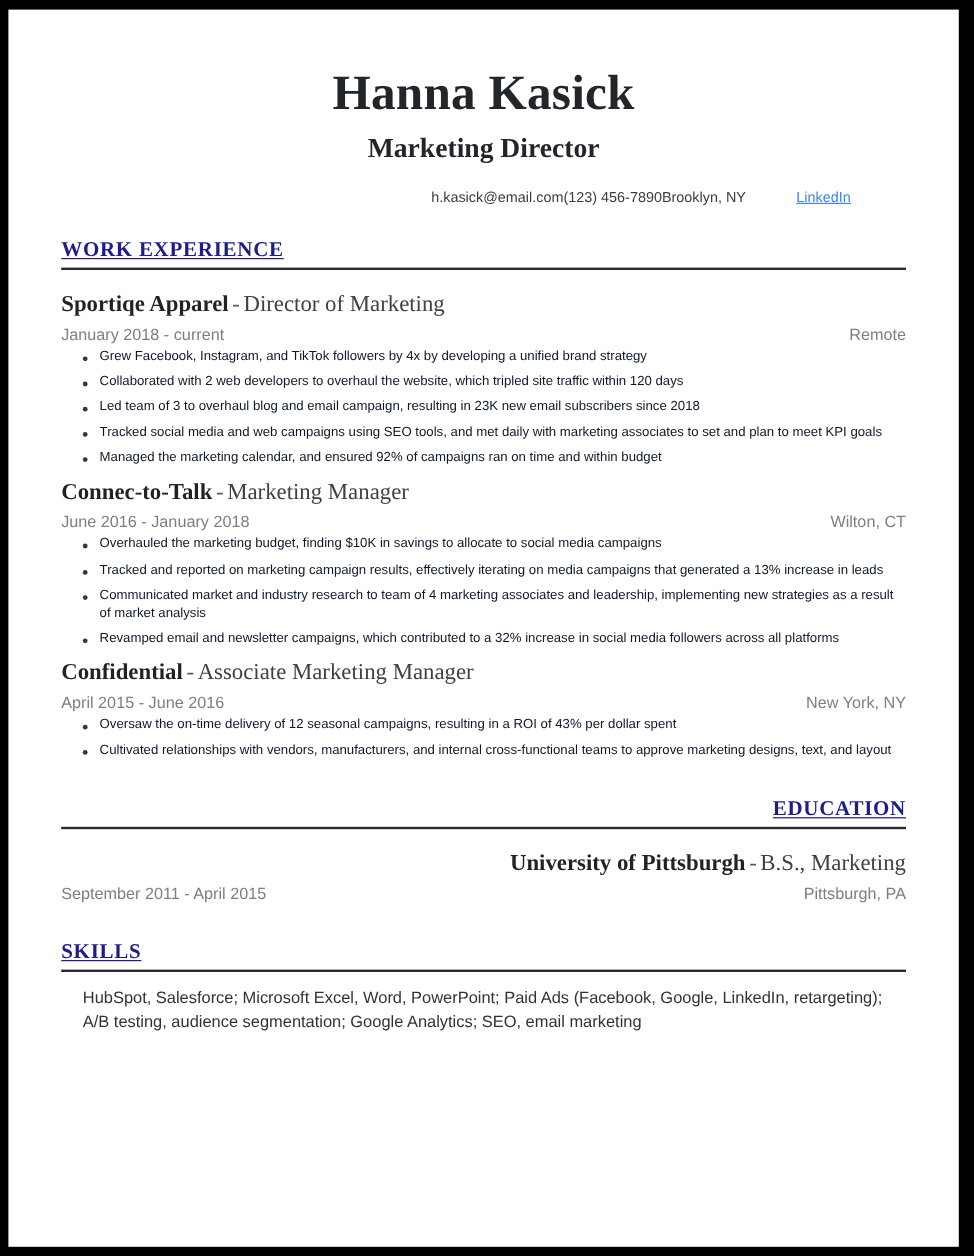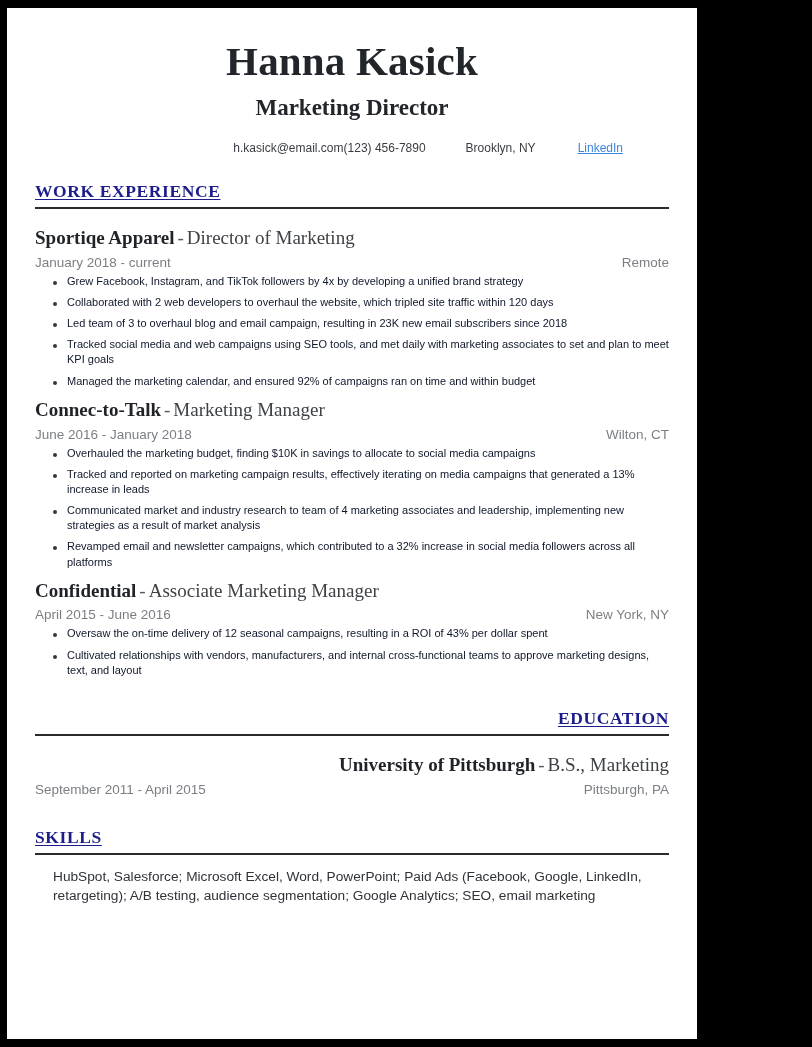--- a/index.html
+++ b/index.html
@@ -8,23 +8,23 @@
     background: #000000;
   }
   body {
     width: 812px; height: 1047px;
     font-family: "Liberation Sans", sans-serif;
     overflow: hidden;
   }
   .page {
     position: absolute;
     left: 7px; top: 8px;
-    width: 690px; height: 1031px;
+    width: 792px; height: 1031px;
     background: #ffffff;
-    padding: 0;
+    padding: 16px;
     overflow: hidden;
   }
   .inner {
     padding: 0 28px;
   }
 
   
   .name {
     font-family: "Liberation Serif", serif;
     font-weight: bold;
@@ -48,21 +48,21 @@
     display: flex;
     align-items: center;
     justify-content: flex-end;
     padding: 22px 46px 0 46px;
     font-size: 12px;
     color: #3a3d41;
   }
   .contact .cell { white-space: nowrap; }
   .contact .cell.c0 { flex: 0 0 auto; }
   .contact .cell.c1 { flex: 0 0 auto; }
-  .contact .cell.c2 { flex: 0 0 auto; margin-left: 40px; }
+  .contact .cell.c2 { flex: 0 0 auto; }
   .contact .cell.c3 { flex: 0 0 auto; margin-left: 42px; }
   .link {
     color: #3d85e0;
     text-decoration: underline;
     cursor: pointer;
   }
 
   
   .section { padding-top: 26px; }
   .section.education { padding-top: 30px; text-align: right; }

